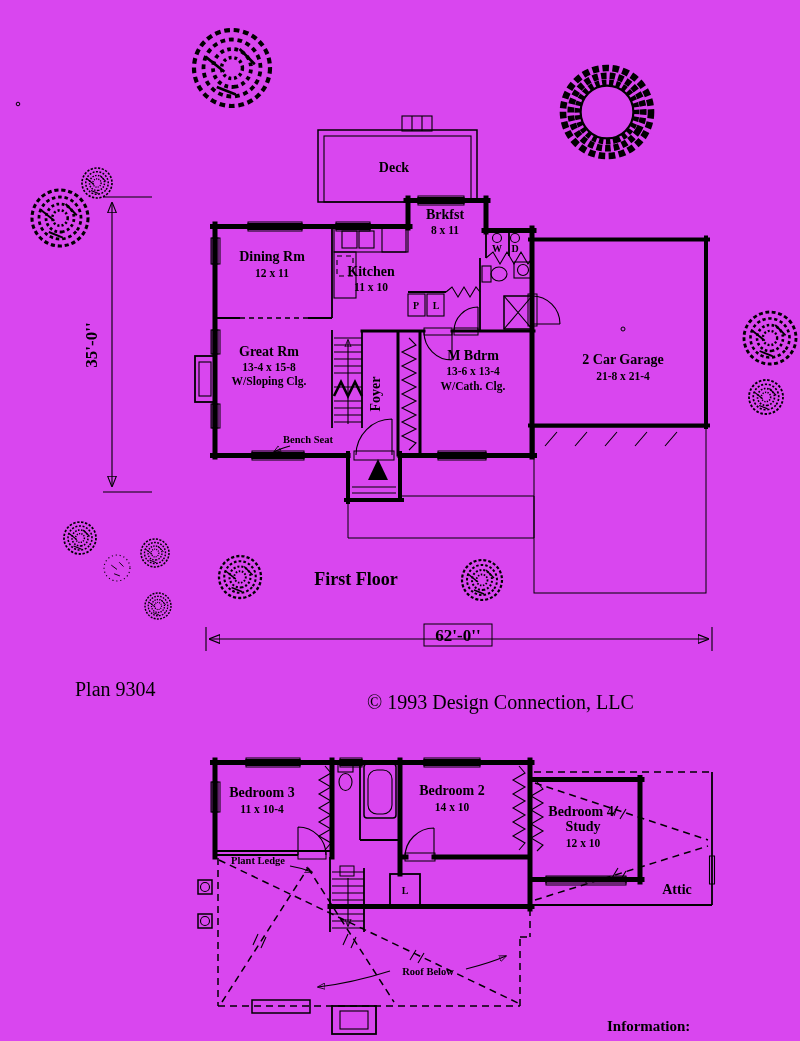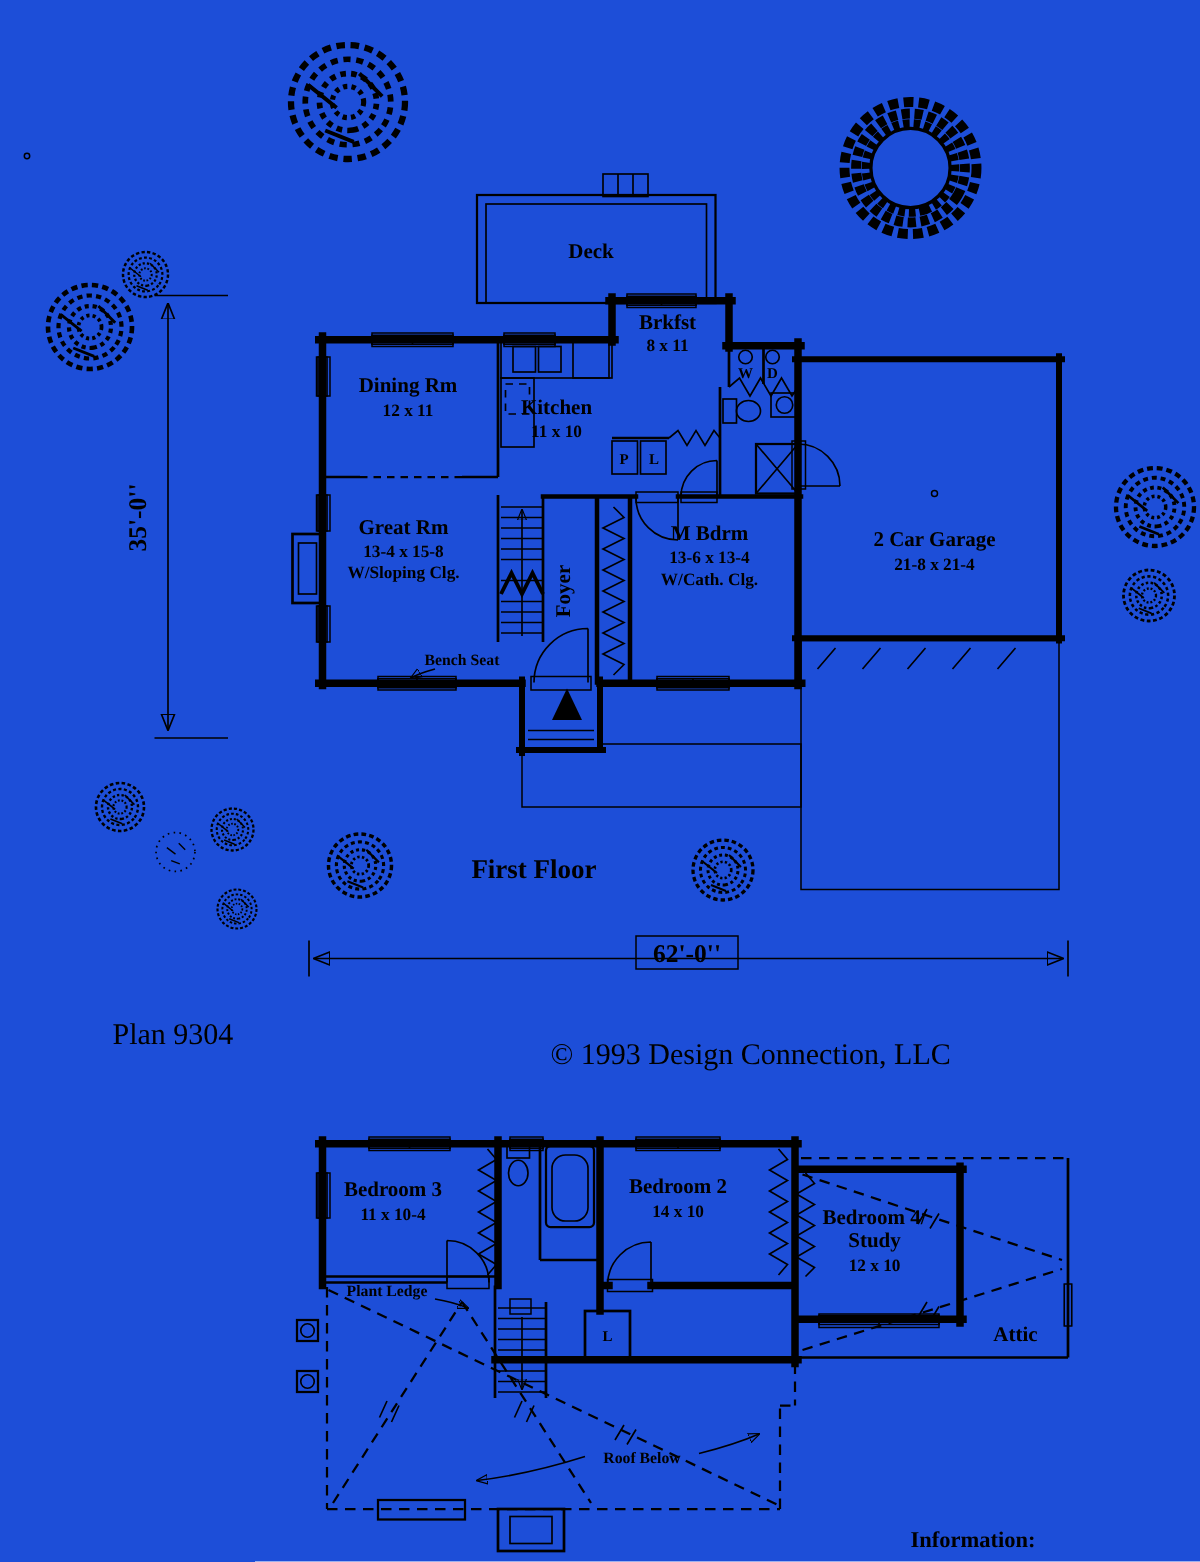--- a/index.html
+++ b/index.html
@@ -1,16 +1,16 @@
 <!DOCTYPE html>
 <html><head>
 <meta charset="utf-8">
 <style>
   html,body{margin:0;padding:0;background:#fff;}
-  #page{position:relative;width:800px;height:1041px;background:#1d4ed8;overflow:hidden;}
+  #page{position:relative;width:800px;height:1041px;background:#d946ef;overflow:hidden;}
   svg{display:block;}
   svg *{vector-effect:none;}
   .st path,.st line,.st rect,.st circle,.st ellipse,.st polyline{fill:none;stroke:#000;}
   .w5{stroke-width:5;stroke-linecap:square;}
   .w4{stroke-width:4;stroke-linecap:square;}
   .w3{stroke-width:3;stroke-linecap:square;}
   .w2{stroke-width:1.8;}
   .w15{stroke-width:1.5;}
   .w1{stroke-width:1.1;}
   .dash{stroke-dasharray:7 5;}

